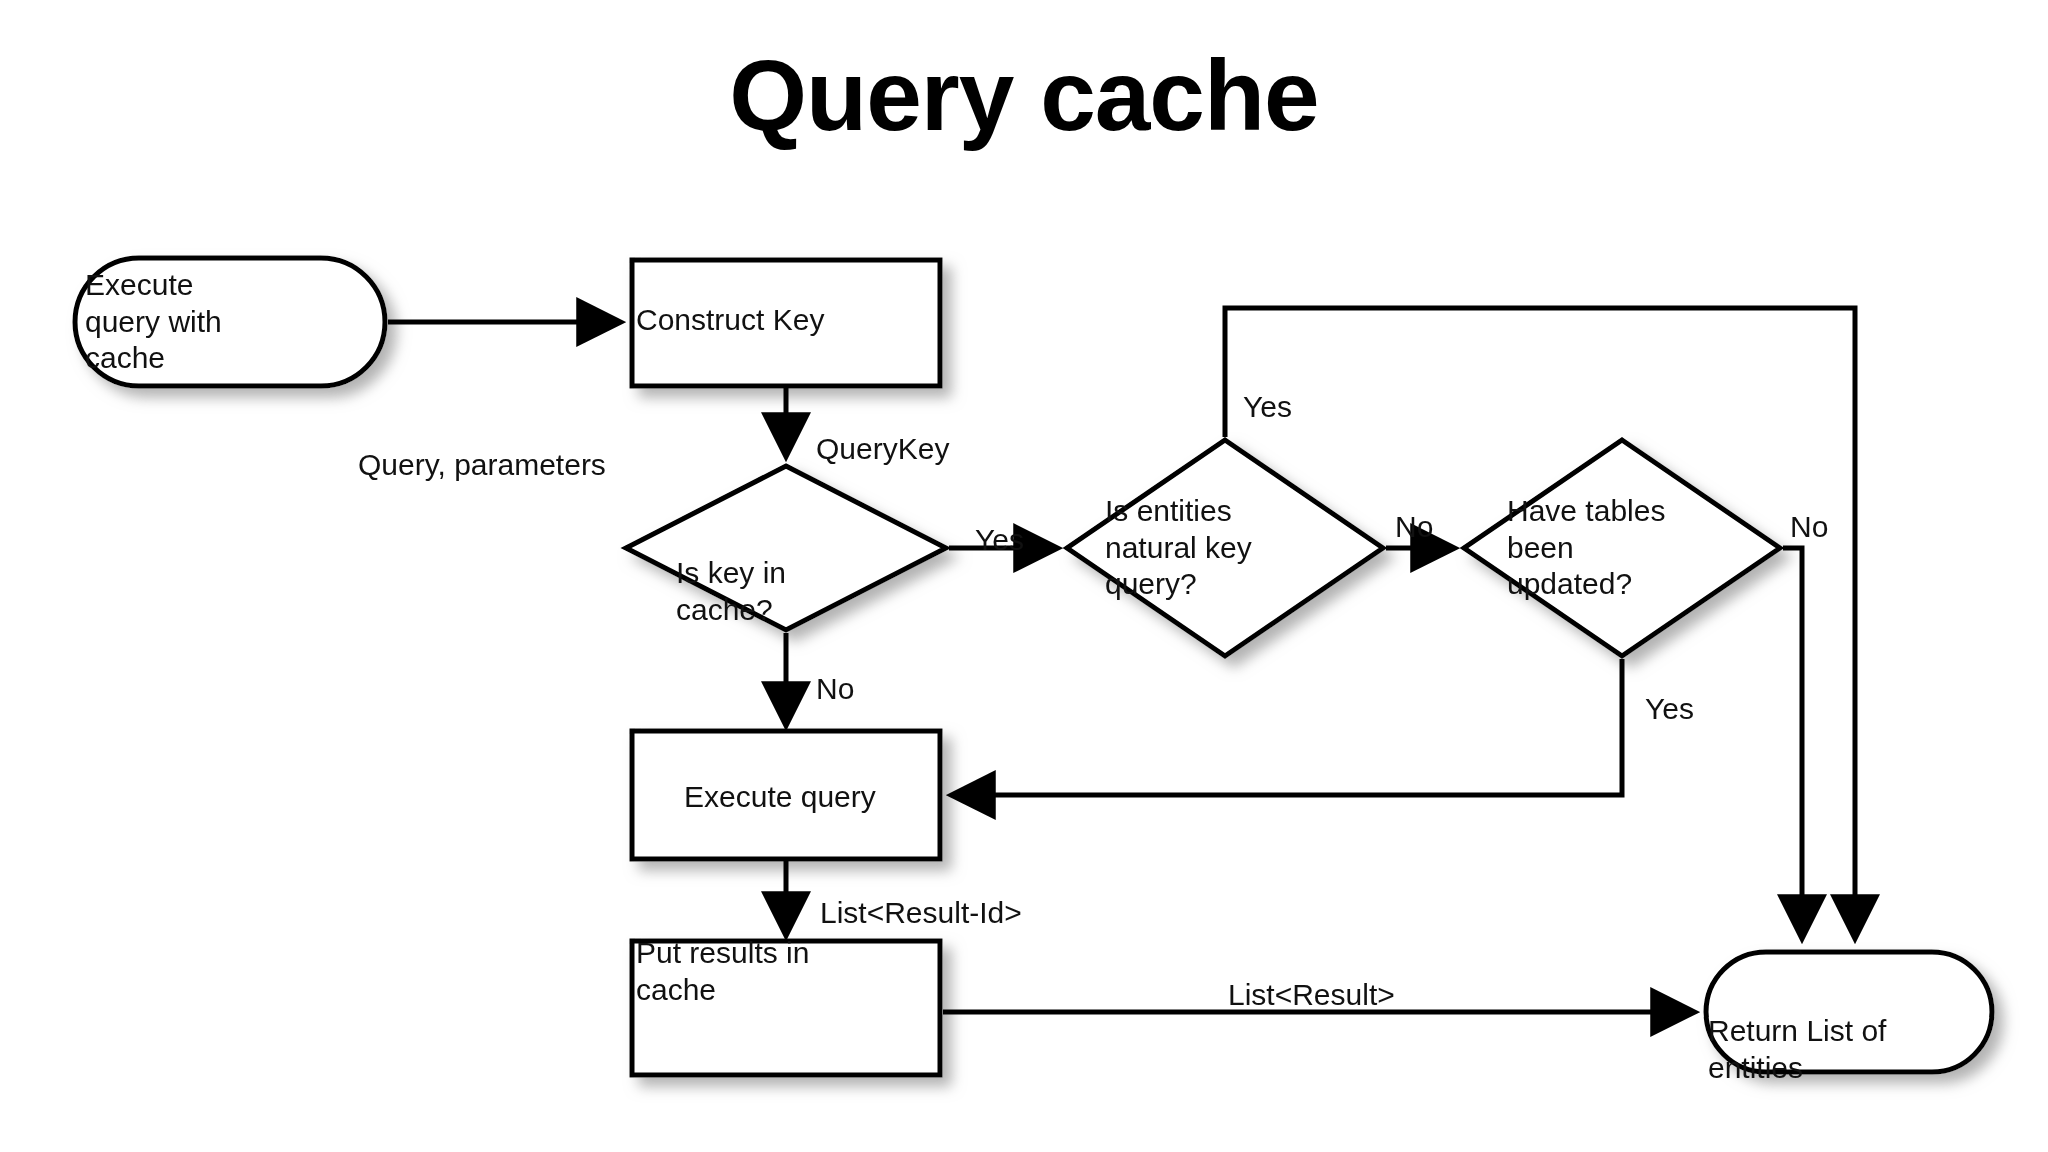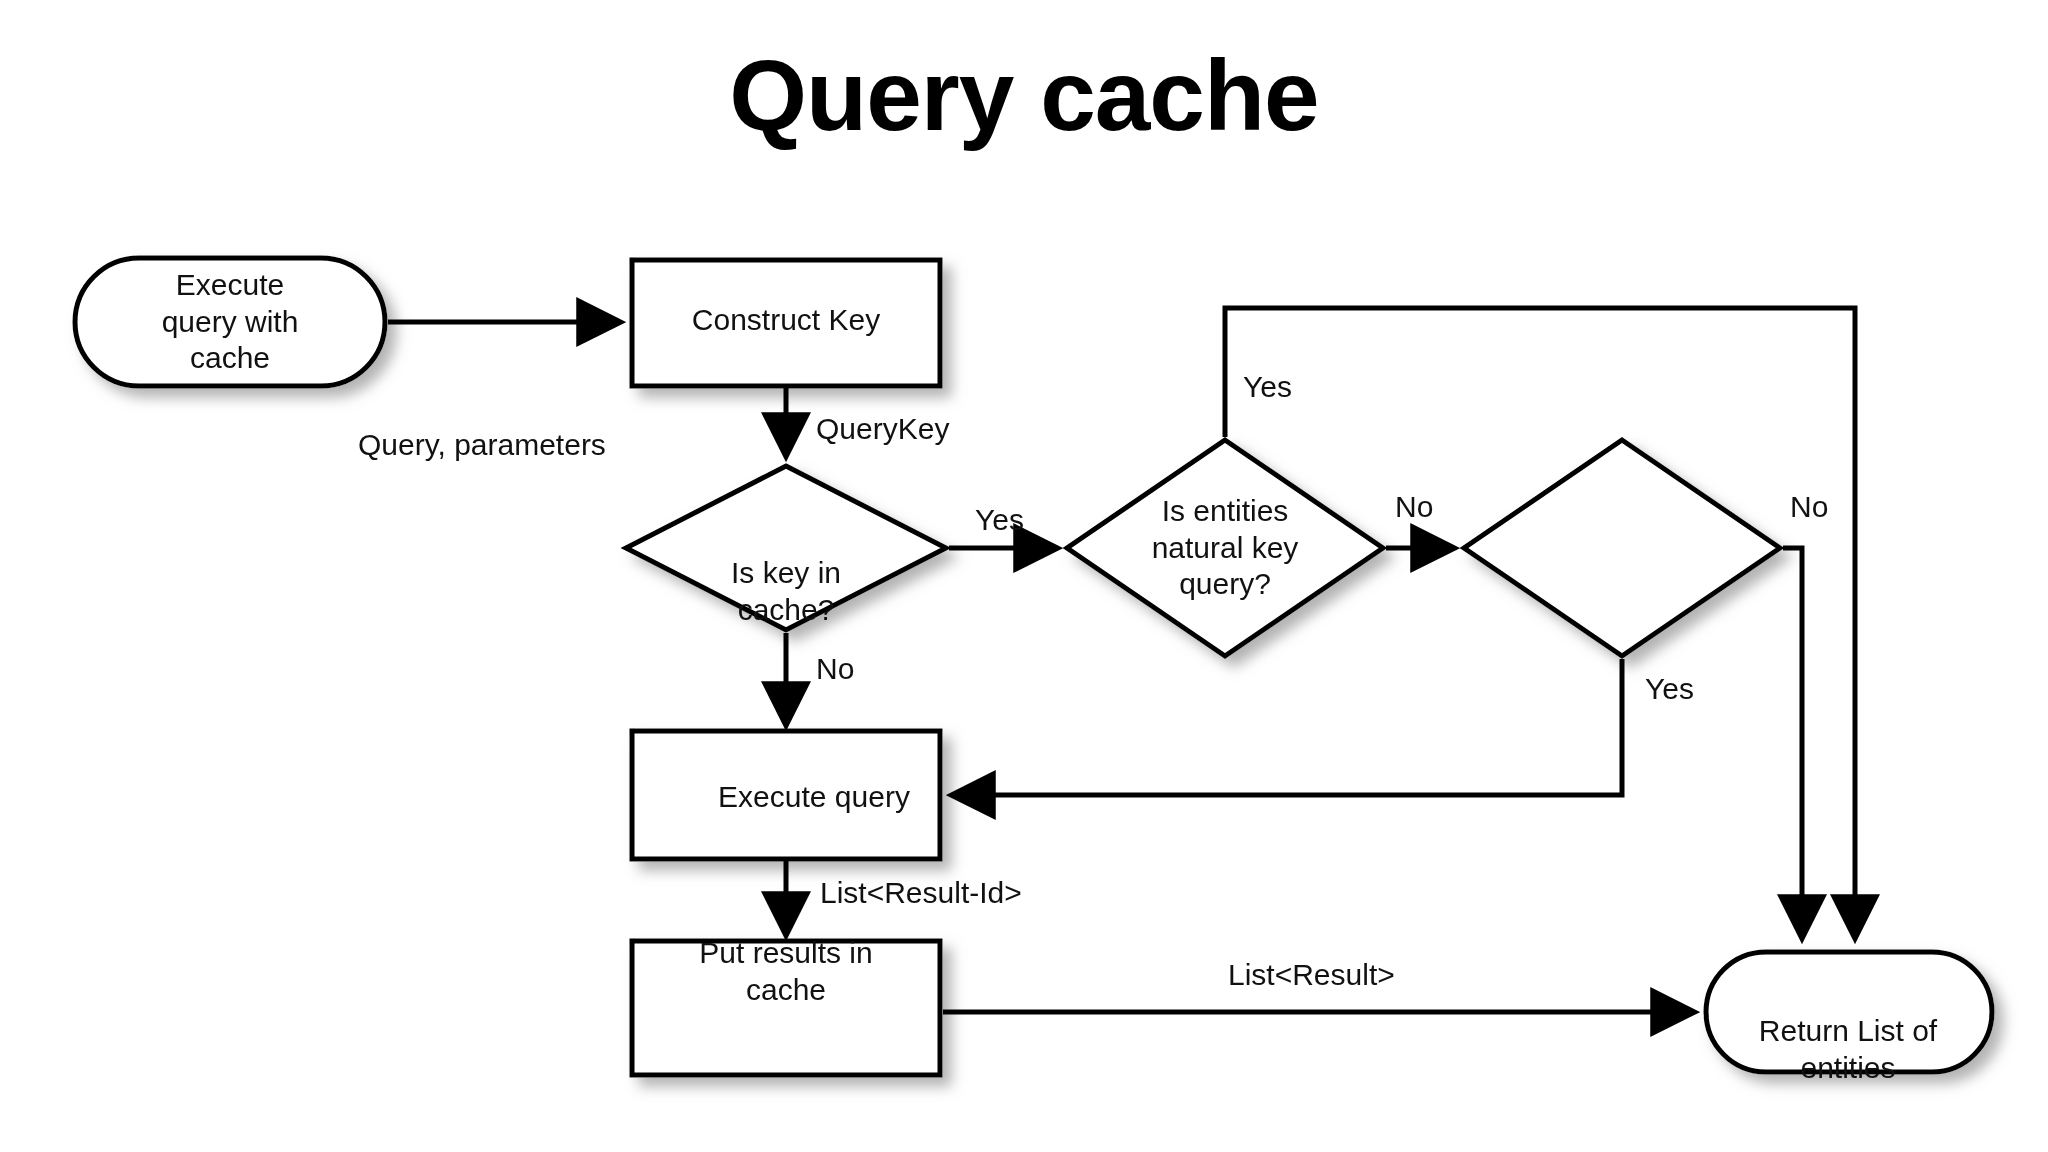--- a/index.html
+++ b/index.html
@@ -39,35 +39,36 @@
     left: 0;
     top: 0;
     width: 2048px;
     height: 1152px;
   }
   .node-label {
     position: absolute;
     font-family: "Liberation Sans", sans-serif;
     font-size: 30px;
     color: #111111;
-    text-align: center;
+    text-align: left;
     line-height: 1.22;
     white-space: pre-line;
     pointer-events: none;
     transform: translate(-50%, -50%);
   }
   .edge-label {
     position: absolute;
     font-family: "Liberation Sans", sans-serif;
     font-size: 30px;
     color: #111111;
     text-align: left;
     line-height: 1.15;
     white-space: nowrap;
     pointer-events: none;
+    margin-top: 20px;
   }
 </style>
 </head>
 <body>
 
 <div id="page">
 
   <div id="title">Query cache</div>
 
   <svg id="flow" viewBox="0 0 2048 1152" xmlns="http://www.w3.org/2000/svg">
@@ -145,20 +146,23 @@
 
   <div class="node-label" style="left:786px; top:320px; width:300px;">Construct Key</div>
 
   <div class="node-label" style="left:786px; top:548px; width:220px;margin-top:44px;">Is key in
 cache?</div>
 
   <div class="node-label" style="left:1225px; top:548px; width:240px;">Is entities
 natural key
 query?</div>
 
+  <div class="node-label" style="left:1622px; top:548px; width:230px;">Have tables
+been
+updated?</div>
 
   <div class="node-label" style="left:814px; top:797px; width:260px;">Execute query</div>
 
   <div class="node-label" style="left:786px; top:972px; width:300px;">Put results in
 cache</div>
 
   <div class="node-label" style="left:1848px; top:1012px; width:280px;margin-top:38px;">Return List of
 entities</div>
 
   <div class="edge-label" style="left:358px; top:428px;">Query, parameters</div>

